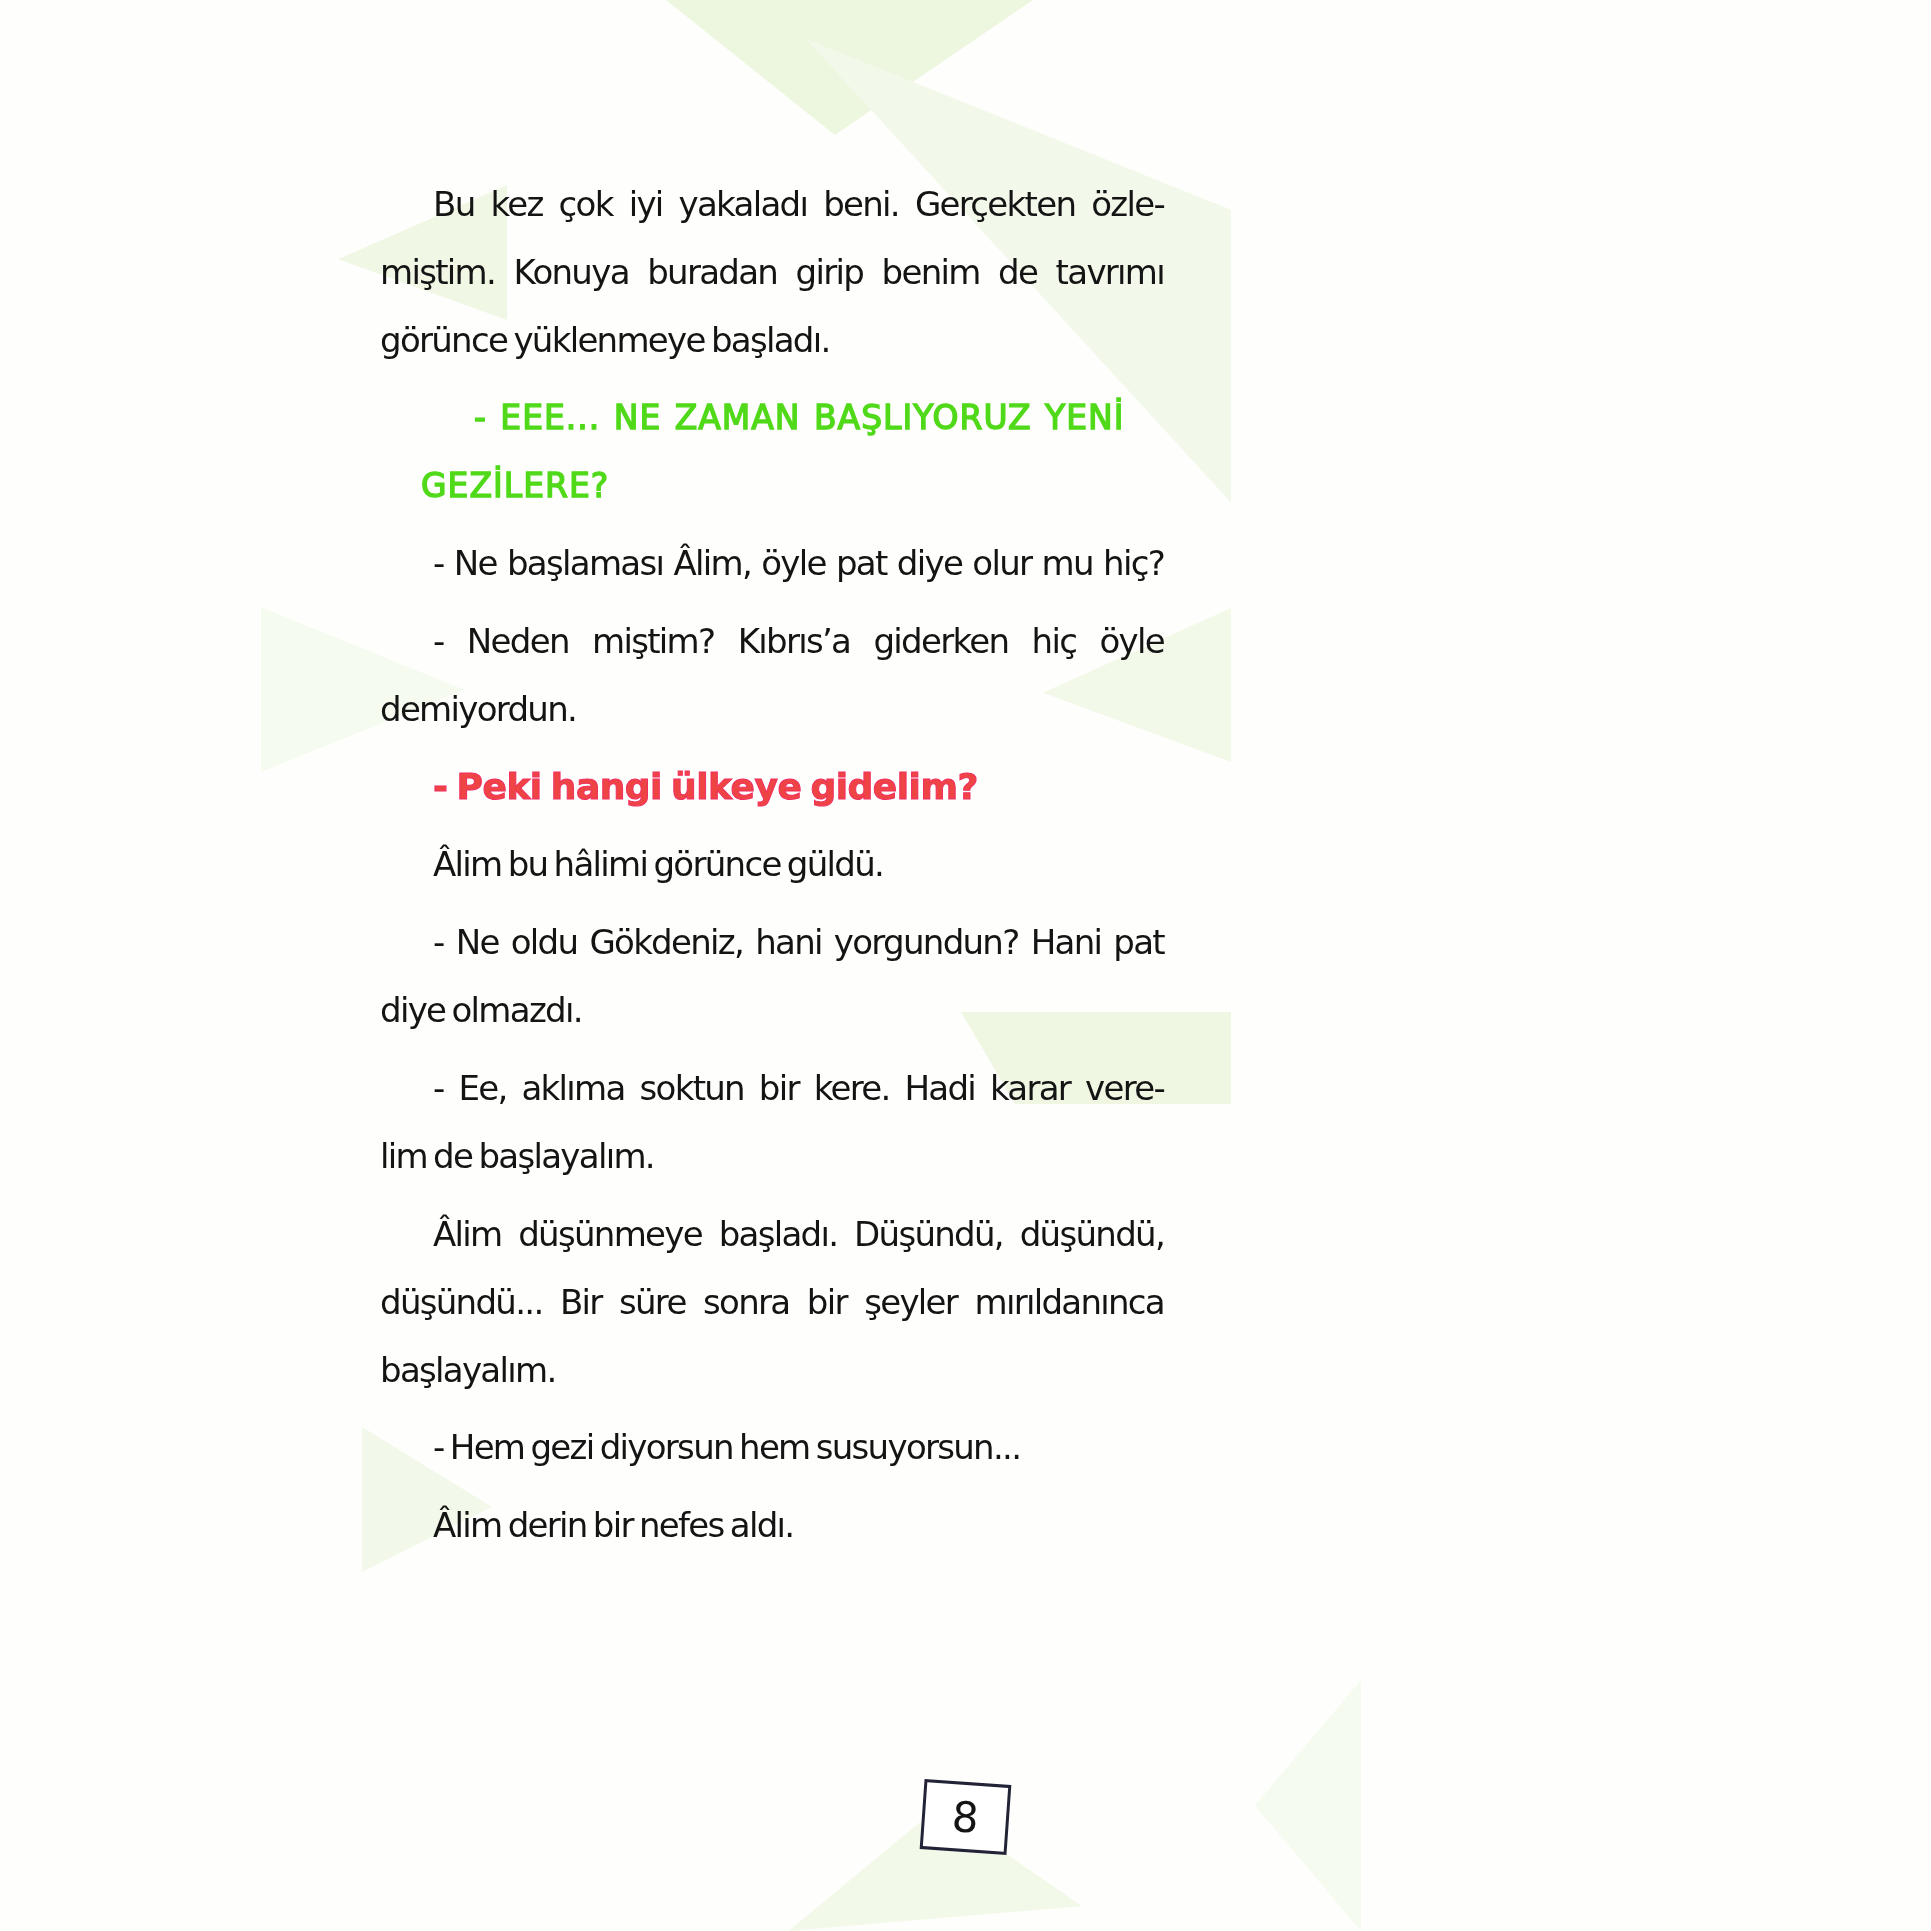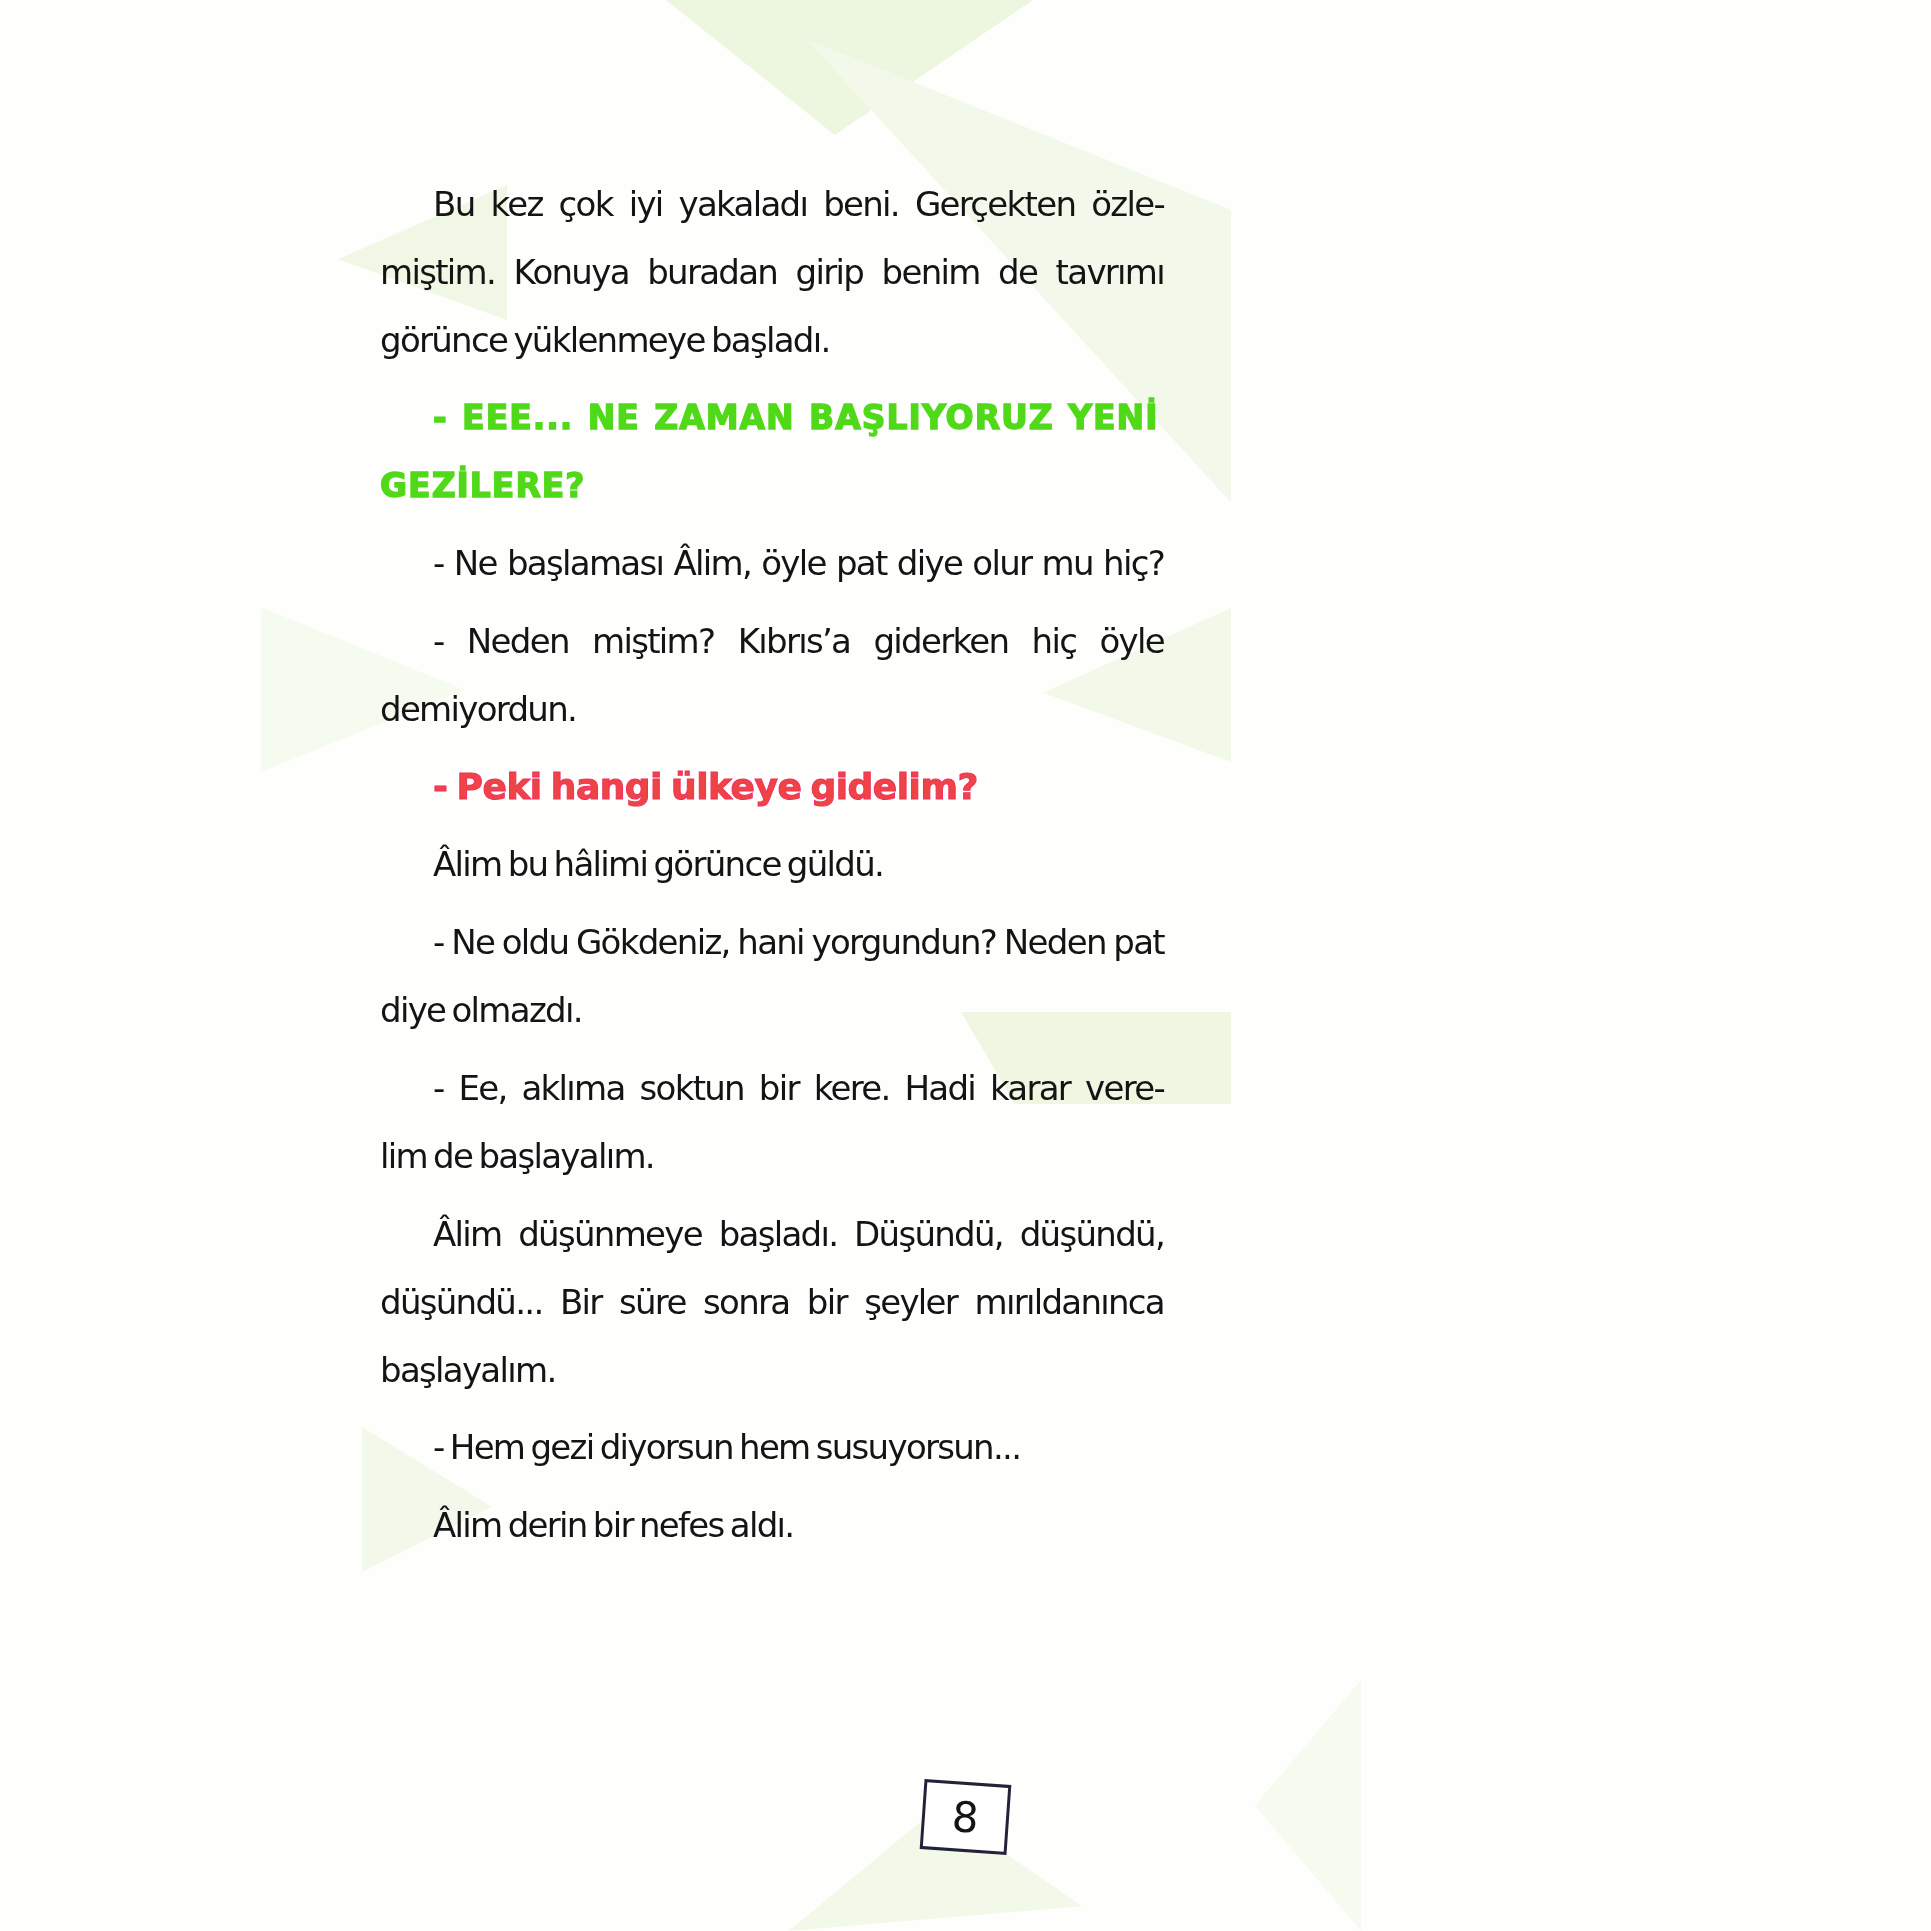--- a/index.html
+++ b/index.html
@@ -22,24 +22,25 @@
     font-size:34px;
     line-height:68px;
     letter-spacing:-1.7px;
     word-spacing:-2.9px;
     color:#141414;
   }
   .indent{padding-left:53px;}
   .fill{text-align:justify;text-align-last:justify;}
   .h-green .ln{
     color:#50d919;
-    font-weight:bold;
+    font-weight:normal;
     font-size:33px;
     letter-spacing:1px;
     word-spacing:1.9px;
+    margin-left:41px;
     -webkit-text-stroke:1.4px #50d919;
   }
   .h-pink .ln{
     color:#ef4444;
     font-weight:bold;
     font-size:36px;
     letter-spacing:-0.5px;
     -webkit-text-stroke:1px #f12e63;
   }
   .page-num-box{
@@ -94,21 +95,21 @@
 
     <div class="para h-pink">
       <span class="ln indent">- Peki hangi ülkeye gidelim?</span>
     </div>
 
     <div class="para">
       <span class="ln indent">Âlim bu hâlimi görünce güldü.</span>
     </div>
 
     <div class="para">
-      <span class="ln indent fill">- Ne oldu Gökdeniz, hani yorgundun? Neden pat</span>
+      <span class="ln indent fill">- Ne oldu Gökdeniz, hani yorgundun? Hani pat</span>
       <span class="ln">diye olmazdı.</span>
     </div>
 
     <div class="para">
       <span class="ln indent fill">- Ee, aklıma soktun bir kere. Hadi karar vere-</span>
       <span class="ln">lim de başlayalım.</span>
     </div>
 
     <div class="para">
       <span class="ln indent fill">Âlim düşünmeye başladı. Düşündü, düşündü,</span>

